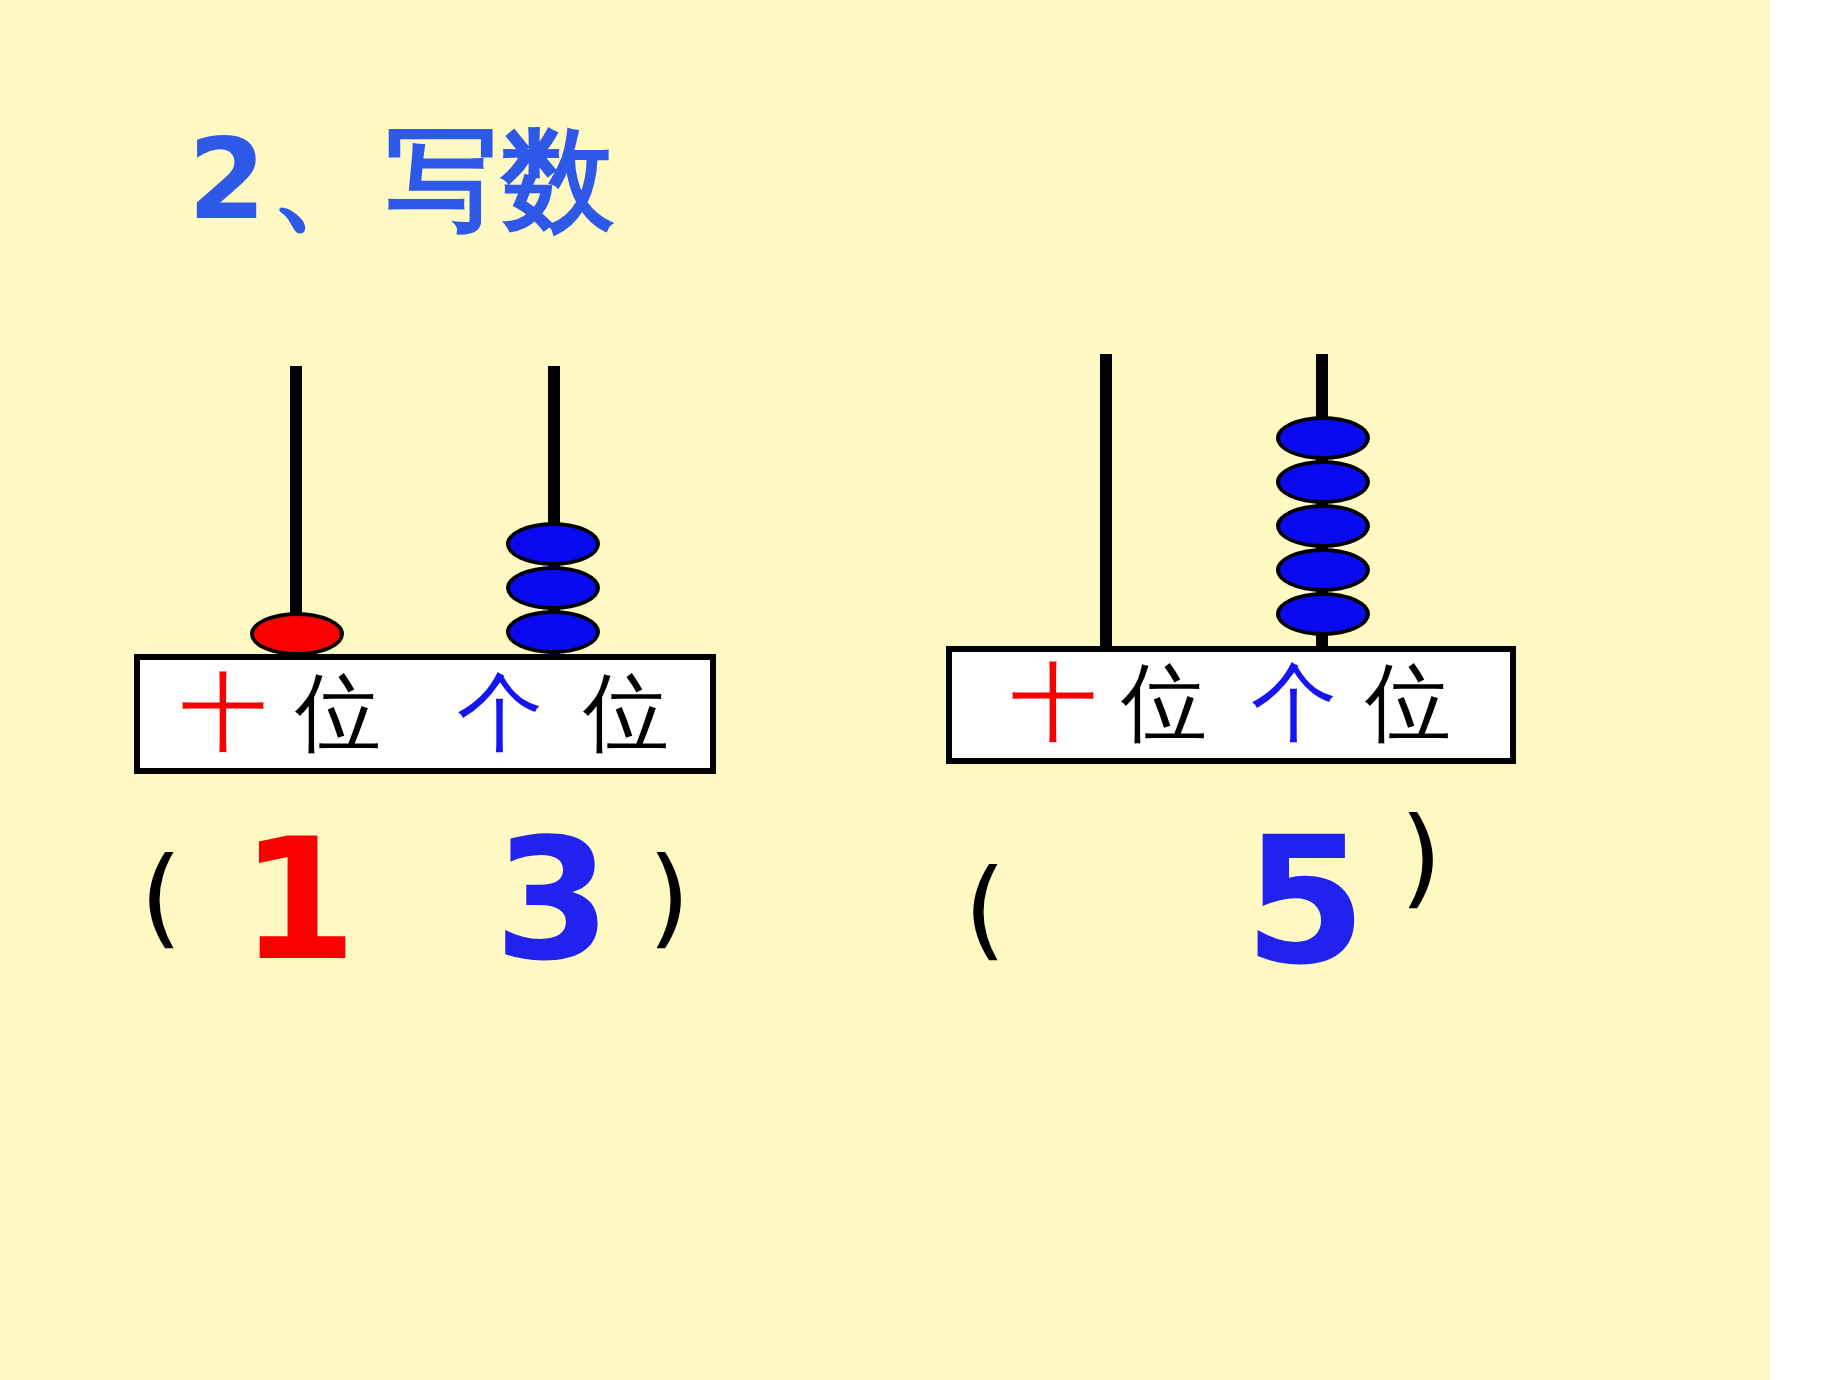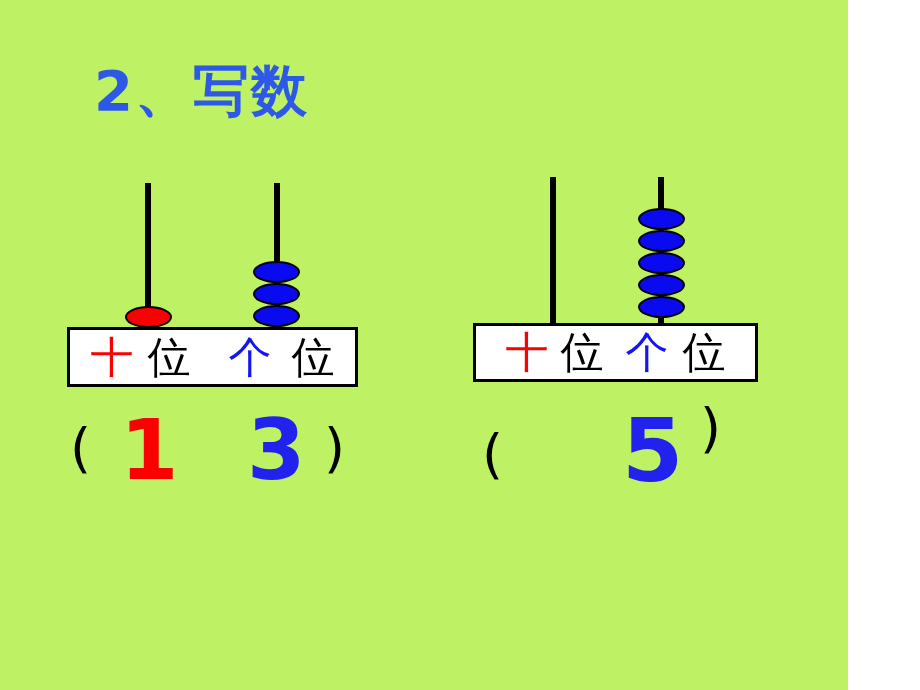--- a/index.html
+++ b/index.html
@@ -4,23 +4,24 @@
 <style>
   html, body {
     margin: 0;
     padding: 0;
     background: #ffffff;
   }
   .slide {
     position: relative;
     width: 848px;
     height: 690px;
-    background: #bef264;
+    background: #fef9c3;
     overflow: hidden;
     font-family: "DejaVu Sans", sans-serif;
+    padding-left: 37px;
   }
 
   
   .title {
     position: absolute;
     left: 94px;
     top: 60px;
     font-size: 56px;
     font-weight: bold;
     line-height: 1.1;

